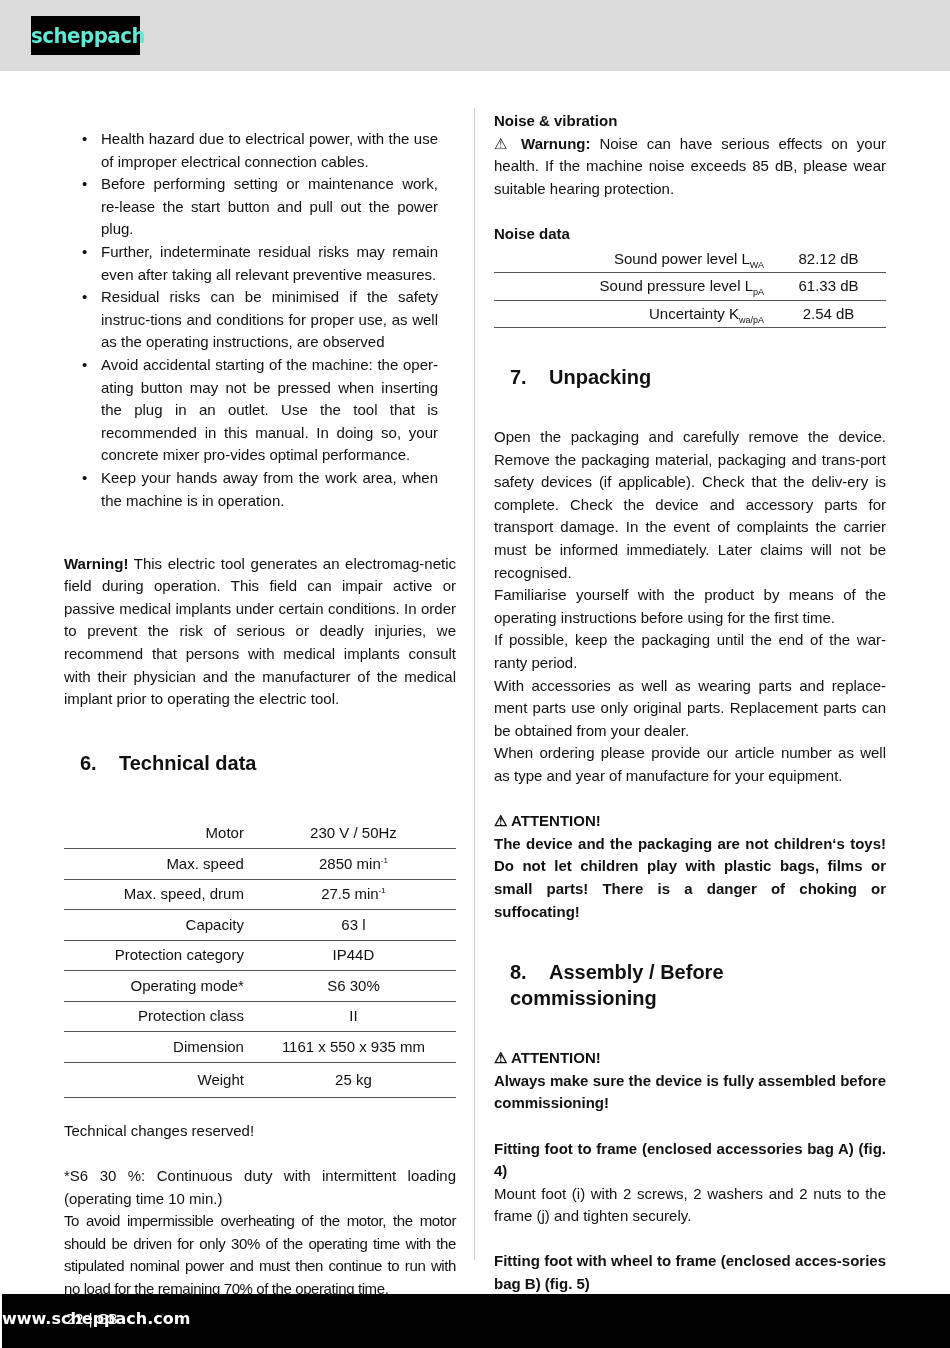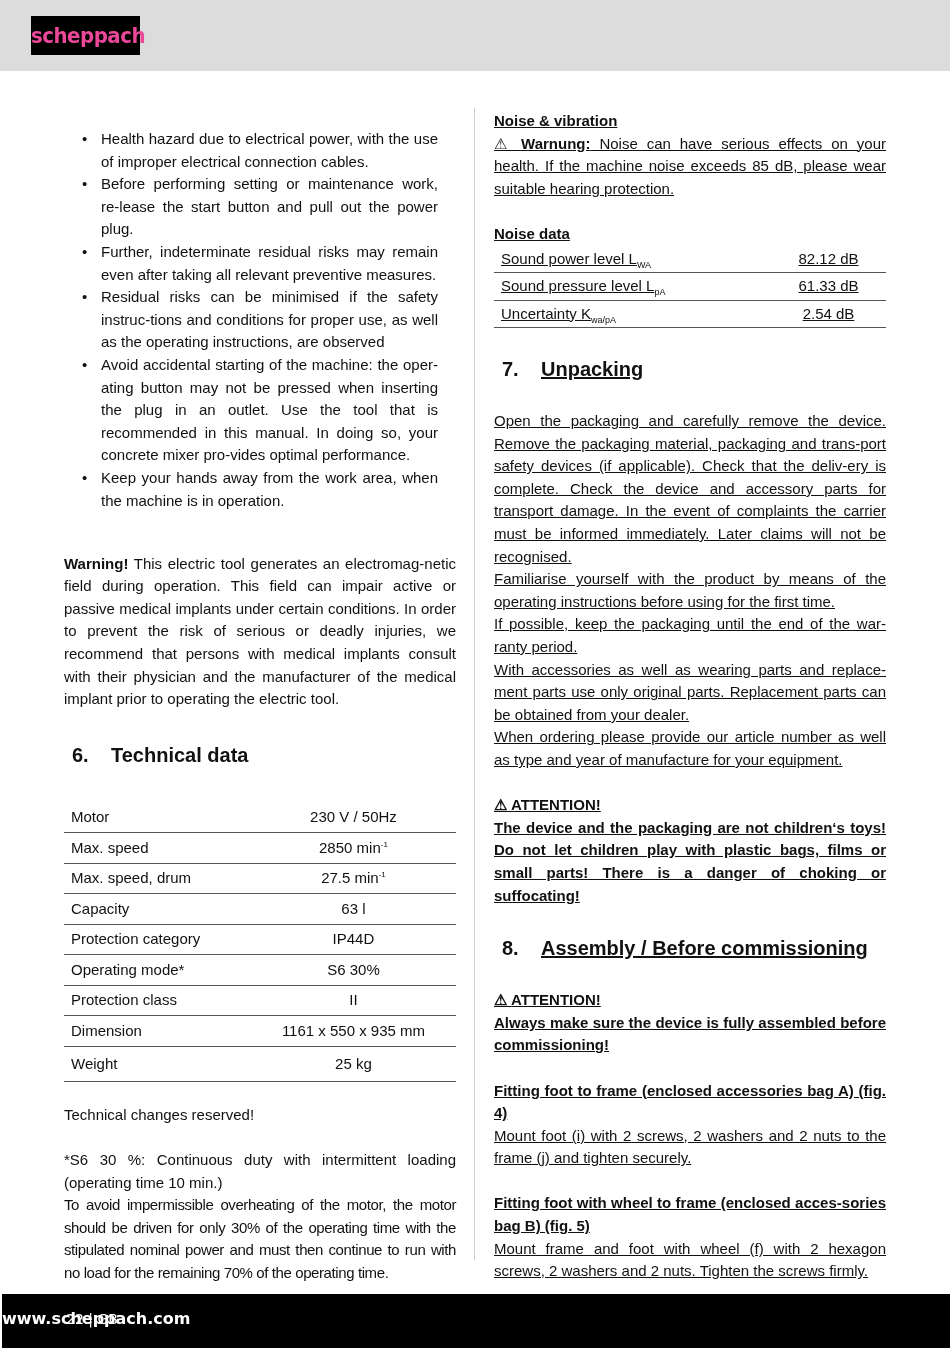--- a/index.html
+++ b/index.html
@@ -1,31 +1,31 @@
 <!DOCTYPE html>
 <html><head>
 <meta charset="utf-8">
 <style>
   html, body { margin:0; padding:0; }
   body { width:950px; height:1348px; position:relative; background:#ffffff; font-family:"Liberation Sans", sans-serif; color:#111; overflow:hidden; }
   .header { position:absolute; left:0; top:0; width:950px; height:71px; background:#dcdcdc; }
-  .logo { position:absolute; left:31px; top:16px; width:109px; height:39px; background:#000; color:#ec4899; font-family:"DejaVu Sans Condensed","DejaVu Sans", sans-serif; font-weight:bold; font-size:22px; line-height:39px; text-align:center; letter-spacing:-0.5px; }
+  .logo { position:absolute; left:31px; top:16px; width:109px; height:39px; background:#000; color:#5eead4; font-family:"DejaVu Sans Condensed","DejaVu Sans", sans-serif; font-weight:bold; font-size:22px; line-height:39px; text-align:center; letter-spacing:-0.5px; }
   .col { position:absolute; top:110px; width:392px; font-size:15px; line-height:22.6px; }
   .col-left { left:64px; }
-  .col-right { left:494px;text-decoration:underline; }
+  .col-right { left:494px; }
   .divider { position:absolute; left:474px; top:108px; width:1px; height:1152px; background:#cfcfcf; }
   ul.bullets { list-style:none; margin:18px; padding:0; }
   ul.bullets li { position:relative; padding-left:19px; text-align:justify; }
   ul.bullets li::before { content:"•"; position:absolute; left:0; top:0; }
   p { margin:0; text-align:justify; }
   .gap { height:22.6px; }
-  .h2 { font-size:20px; font-weight:bold; line-height:26px; margin:8px; }
+  .h2 { font-size:20px; font-weight:bold; line-height:26px; margin:16px; }
   .h2 .num { display:inline-block; width:39px; }
   table.spec { width:100%; border-collapse:collapse; font-size:15px; }
-  table.spec td { border-bottom:1.5px solid #555; padding:0 7px; height:29.5px; vertical-align:middle; }
+  table.spec td { border-bottom:1.5px solid #555; padding:0 7px; height:29.5px; vertical-align:middle;text-align:right; }
   table.spec td.v { text-align:center; }
   table.noise td { height:26.5px; }
   sup { font-size:8px; vertical-align:super; line-height:0; }
   sub { font-size:9px; line-height:0; }
   .bold { font-weight:bold; }
   .footer { position:absolute; left:2px; top:1294px; width:950px; height:54px; background:#000; color:#fff; }
   .page-num { position:absolute; left:64px; top:17px; font-size:14px; font-family:"DejaVu Sans", sans-serif; }
   .url { position:absolute; left:0; width:950px; top:15px; text-align:left; font-size:16px; font-weight:bold; font-family:"DejaVu Sans", sans-serif; }
 </style>
 </head>

